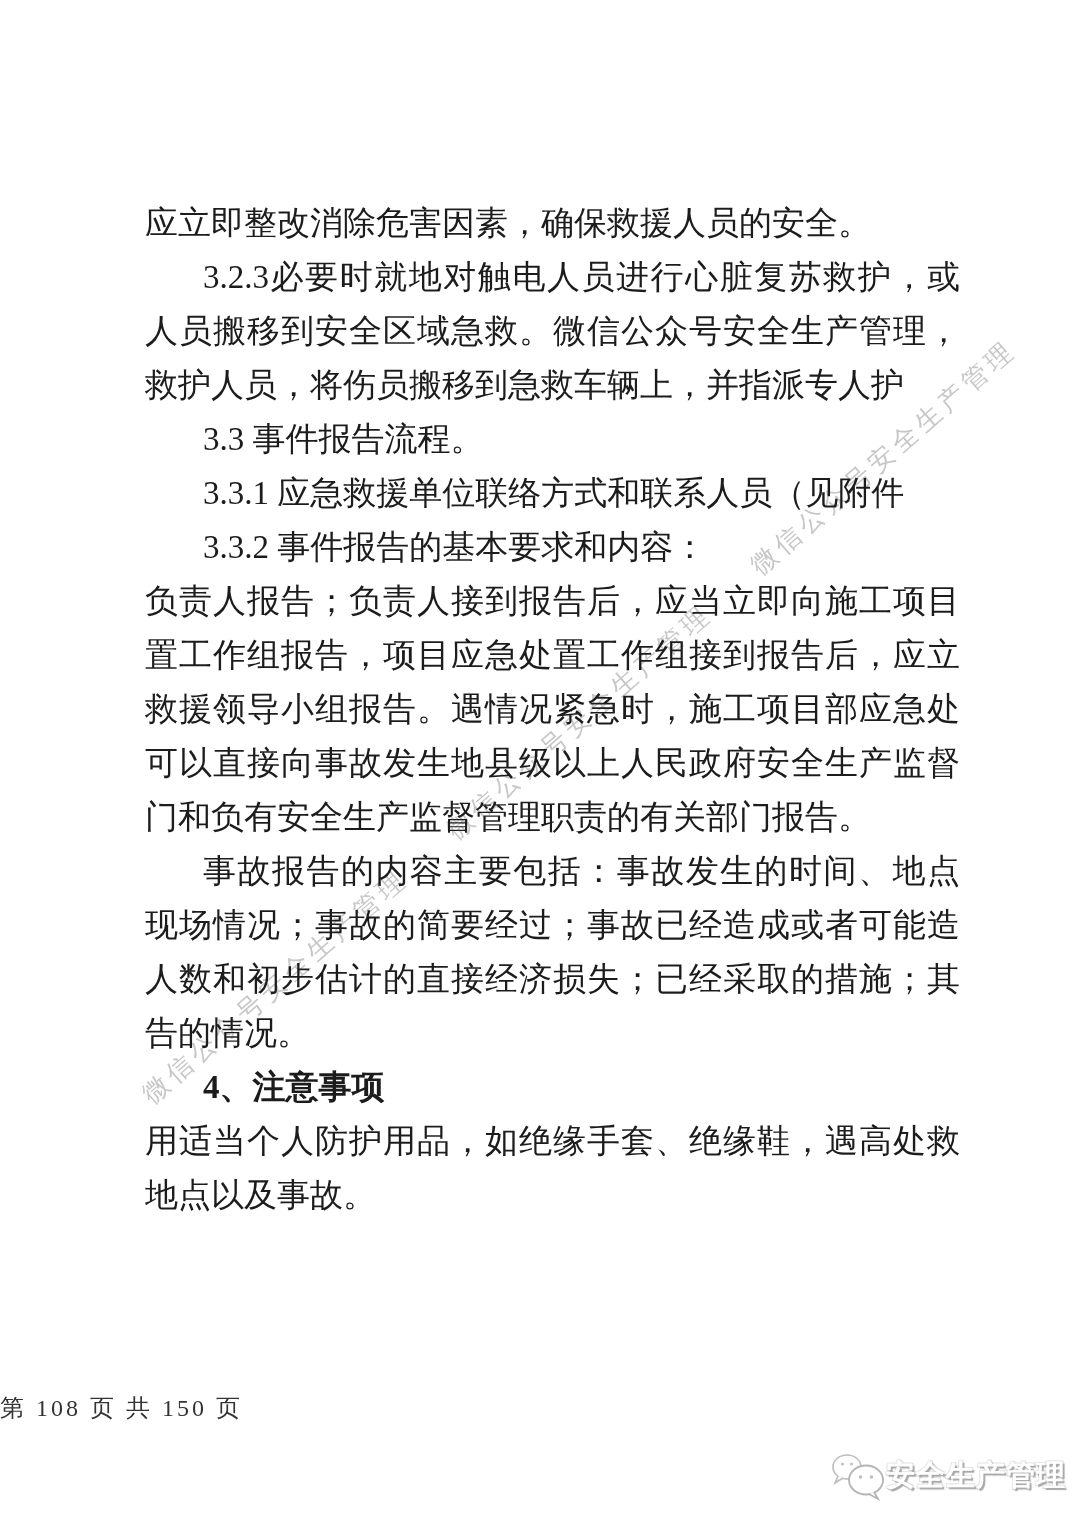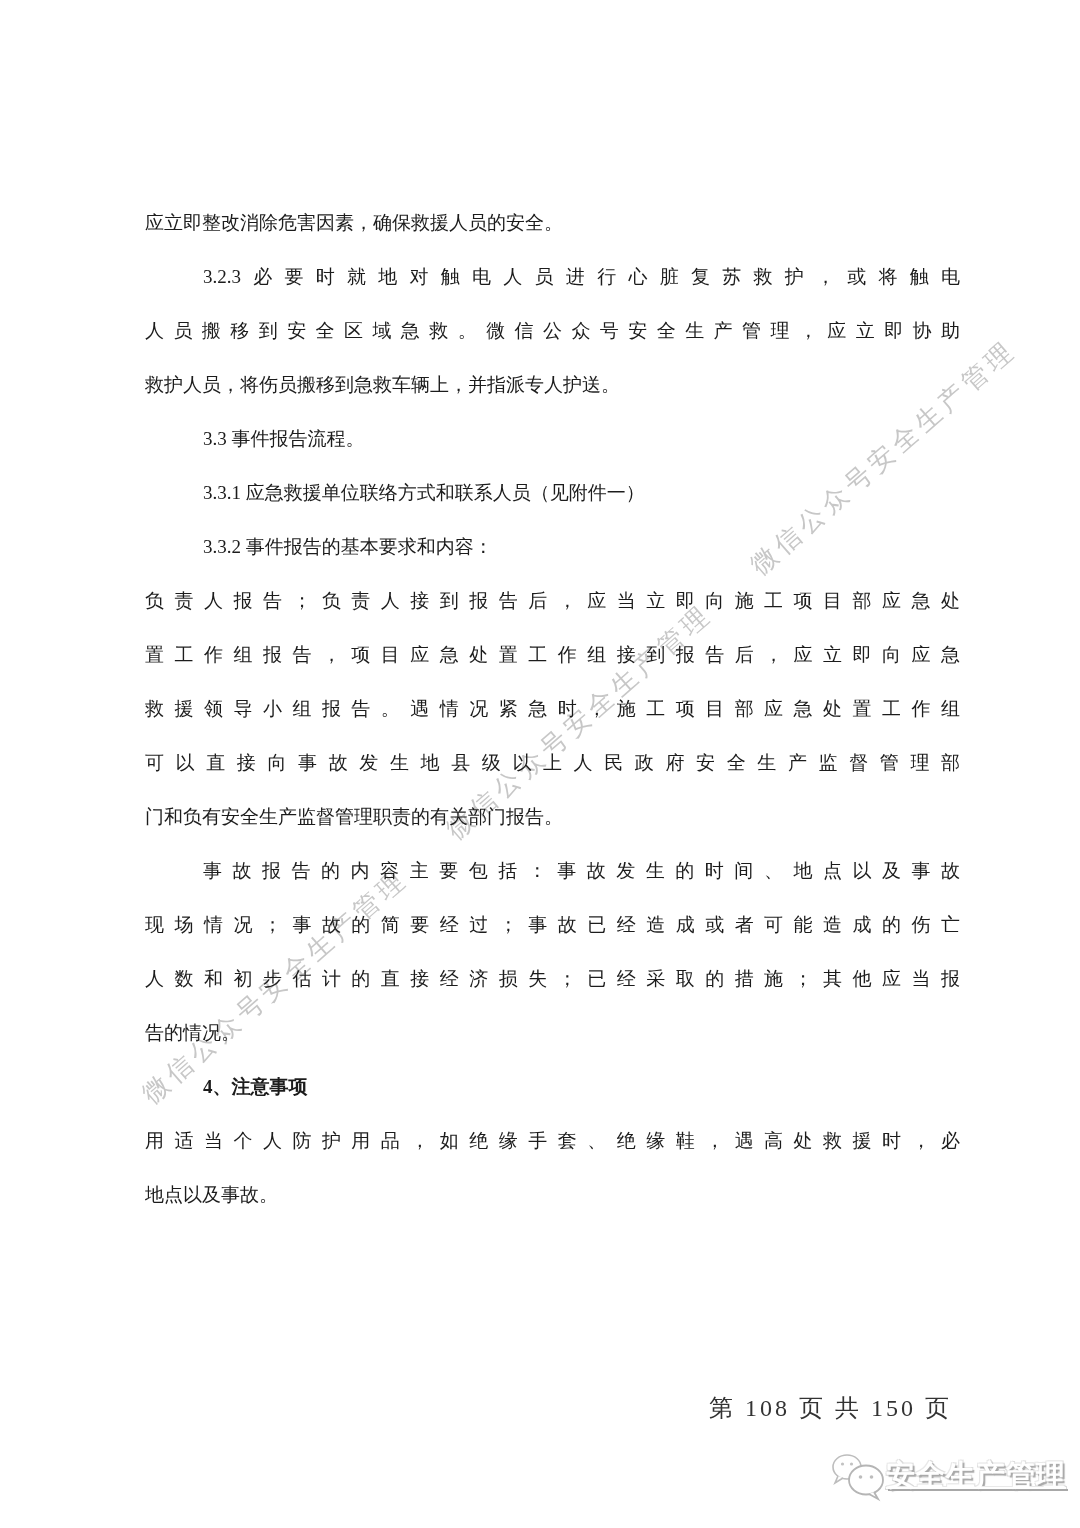--- a/index.html
+++ b/index.html
@@ -23,58 +23,57 @@
     white-space:nowrap;
     pointer-events:none;
     user-select:none;
   }
   
   .content{
     position:absolute;
     left:145px;top:196px;
     width:815px;
     color:#1c1c1c;
-    font-size:19px;
+    font-size:33px;
   }
   .line{
     height:54px;
     line-height:54px;
     overflow:hidden;
     text-align:left;
   }
   .line.justify{ text-align:justify; text-align-last:justify; }
   .line.indent{ padding-left:58px; }
   .line.bold{ font-weight:bold; }
   
   .footer{
     position:absolute;
     left:0;top:1392px;
     width:952px;
-    text-align:right;
+    text-align:left;
     color:#333333;
     font-size:24px;
     letter-spacing:3px;
   }
   
   .brand{
     position:absolute;
     left:828px;top:1450px;
     display:flex;
     align-items:center;
   }
   .brand-icon{ width:58px;height:52px; }
   .brand-text{
     font-family:"Liberation Sans","DejaVu Sans",sans-serif;
     font-weight:bold;
     font-size:29px;
     color:#ffffff;
     letter-spacing:1px;
     text-shadow:2px 2px 1px #a8a8a8, -1px -1px 0 #e9e9e9, 1px -1px 0 #dcdcdc, -1px 1px 0 #dcdcdc;
     white-space:nowrap;
-    text-decoration:underline;
   }
 </style>
 </head>
 <body>
 
 <div class="page">
 
   <div class="watermark">
     <span>微信公众号安全生产管理　　微信公众号安全生产管理　　微信公众号安全生产管理</span>
   </div>

